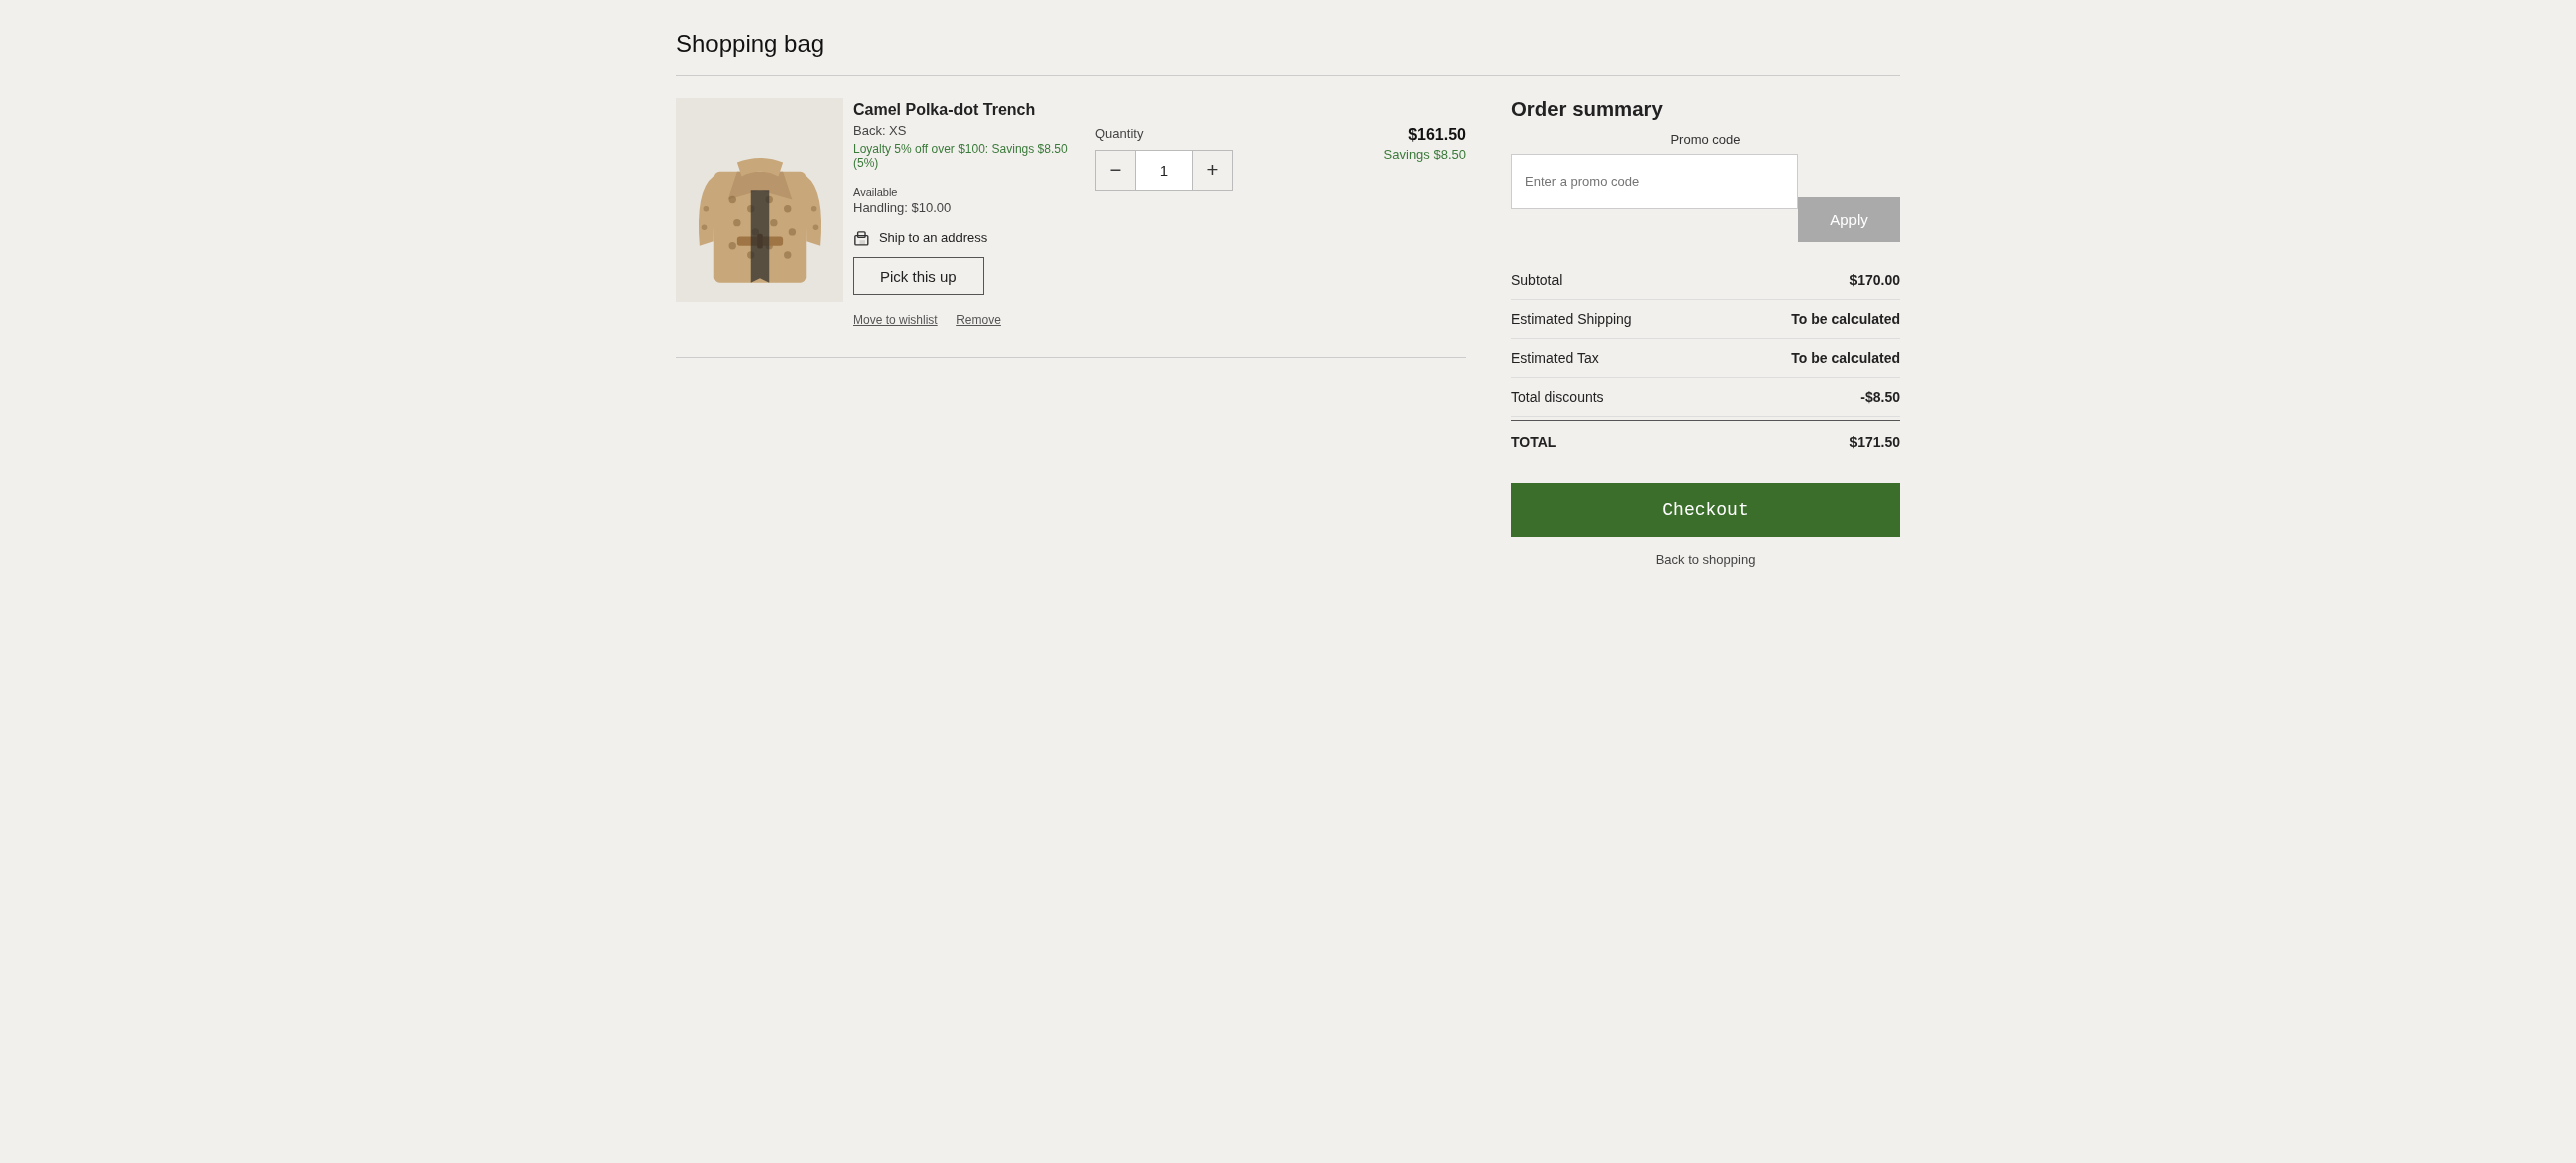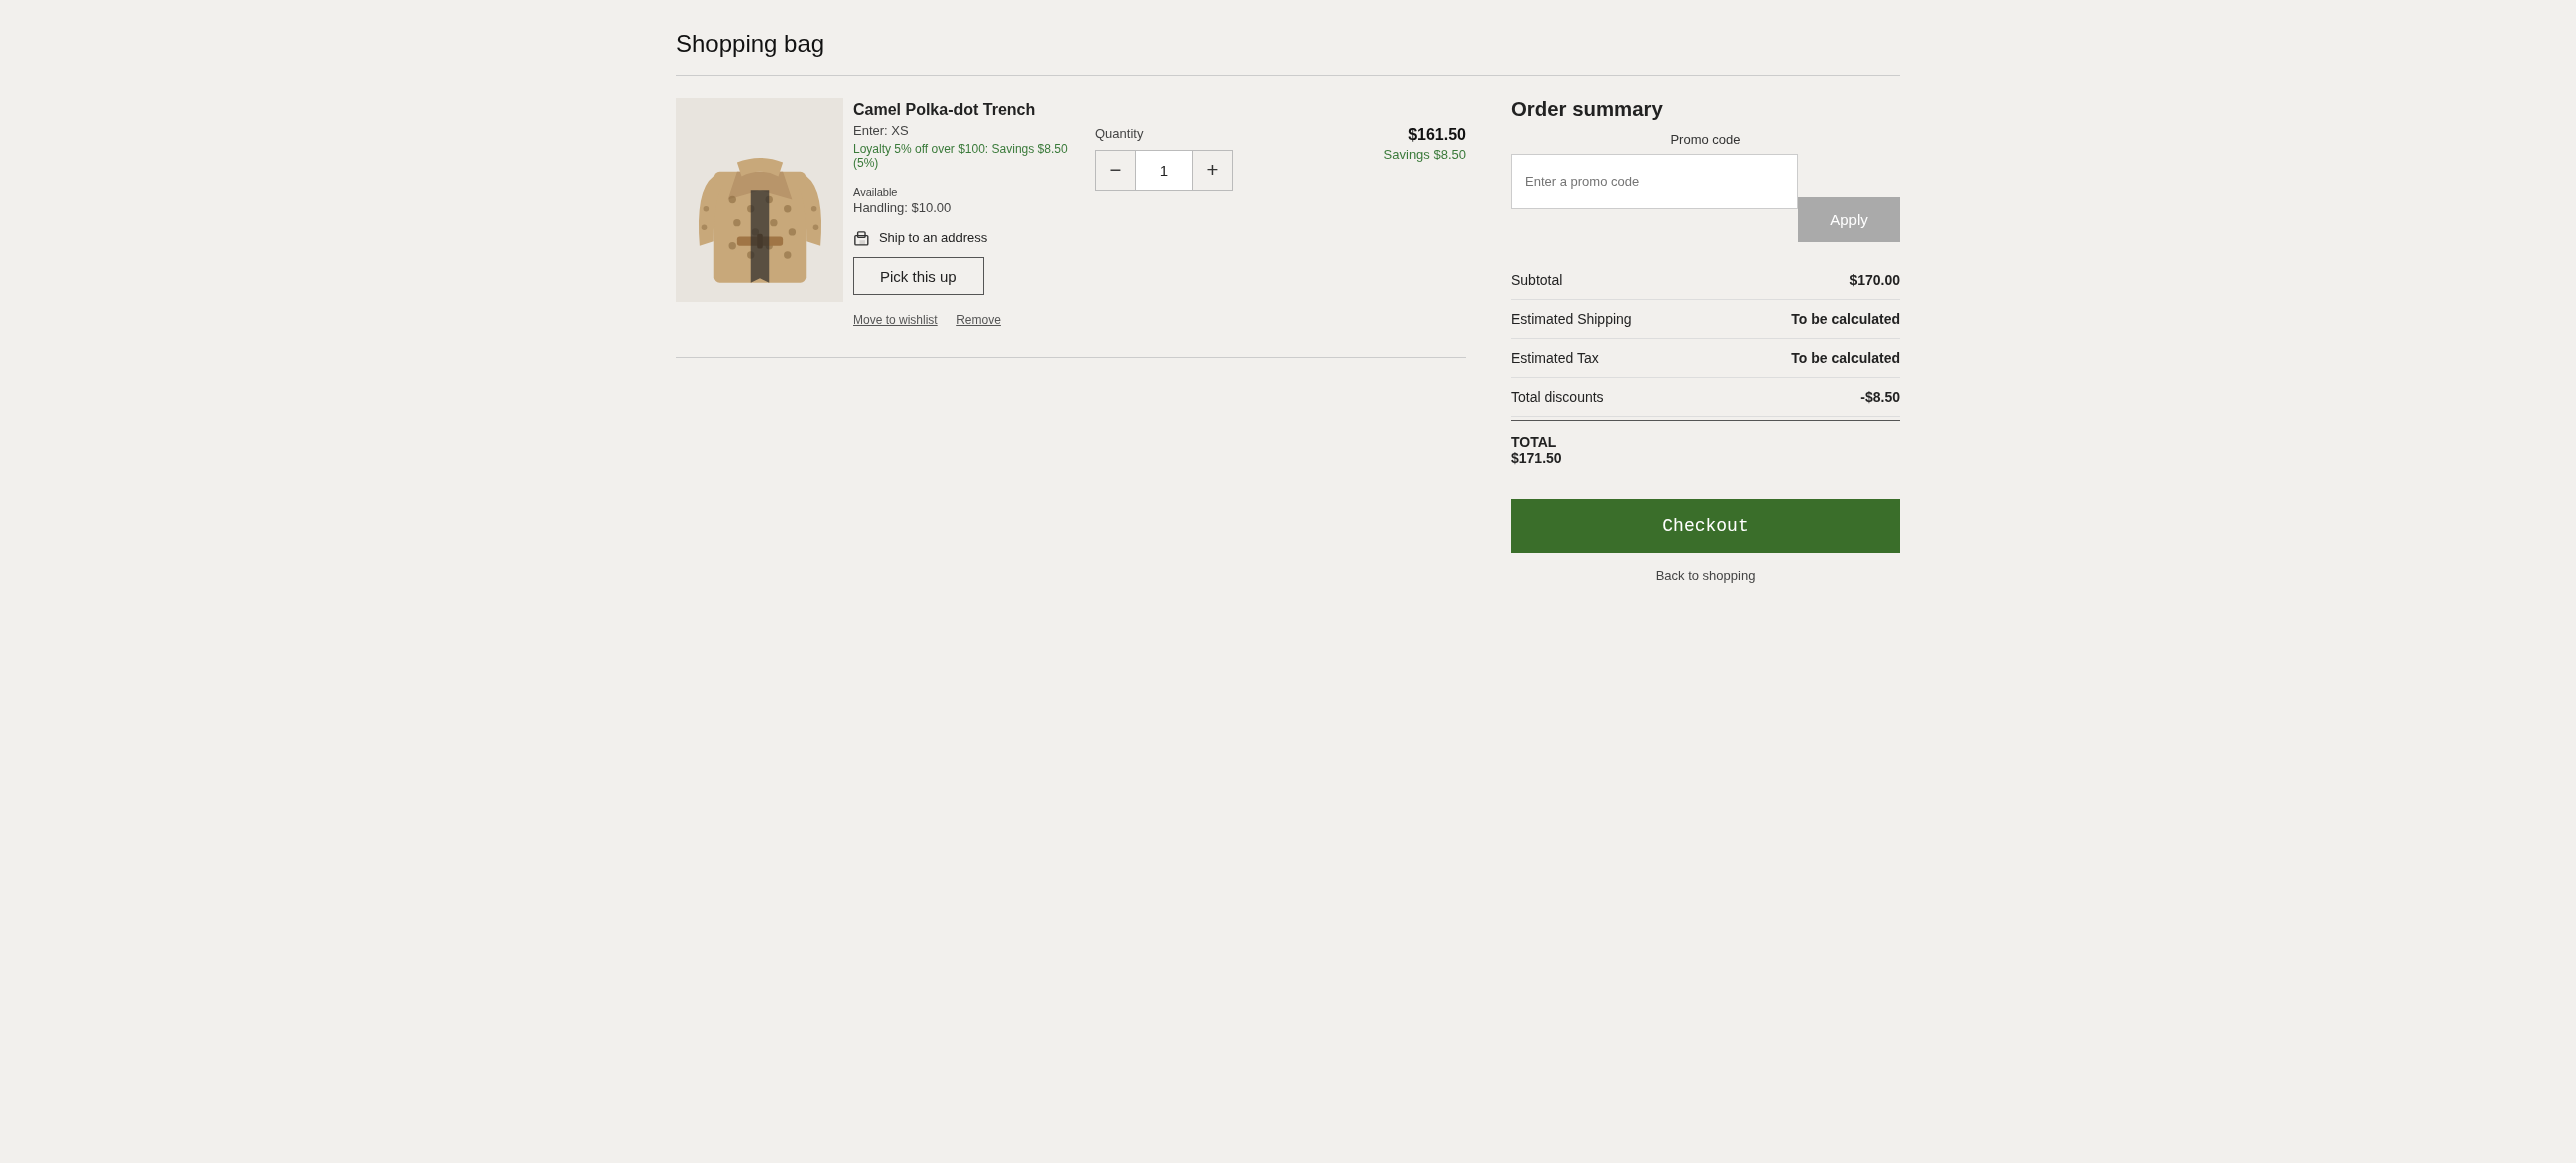--- a/index.html
+++ b/index.html
@@ -240,21 +240,20 @@
     }
     .summary-row:last-of-type {
       border-bottom: none;
     }
     .summary-row.total-row {
       border-top: 0.9px solid #555;
       border-bottom: none;
       padding-top: 13px;
       margin-top: 3.7px;
       font-weight: 700;
-      flex-direction: column;
     }
     .summary-value {
       font-weight: 700;
     }
     .summary-value-light {
       font-weight: 700;
       color: #222;
     }
     .checkout-button {
       width: 100%;
@@ -330,21 +329,21 @@
 
             <circle cx="138" cy="110" r="3" fill="#8a6a40" opacity="0.5"></circle>
             <circle cx="140" cy="130" r="3" fill="#8a6a40" opacity="0.5"></circle>
 
             <polygon points="70,90 90,90 90,190 80,185 70,190" fill="#2a2a2a" opacity="0.7"></polygon>
           </svg>
         </div>
 
         <div class="product-details">
           <div class="product-name">Camel Polka-dot Trench</div>
-          <div class="product-size">Enter: XS</div>
+          <div class="product-size">Back: XS</div>
           <div class="loyalty-text">Loyalty 5% off over $100: Savings $8.50 (5%)</div>
           <div class="availability">Available</div>
           <div class="handling">Handling: $10.00</div>
 
           <div class="ship-to-address">
             <span class="ship-icon">
               <svg width="18.5" height="16.7" viewBox="0 0 20 18" fill="none">
                 <rect x="2" y="6" width="14" height="10" rx="1" stroke="#333" stroke-width="1.5" fill="none"></rect>
                 <rect x="5" y="2" width="8" height="6" rx="1" stroke="#333" stroke-width="1.5" fill="none"></rect>
                 <rect x="7" y="11" width="6" height="5" fill="#333" opacity="0.15"></rect>

